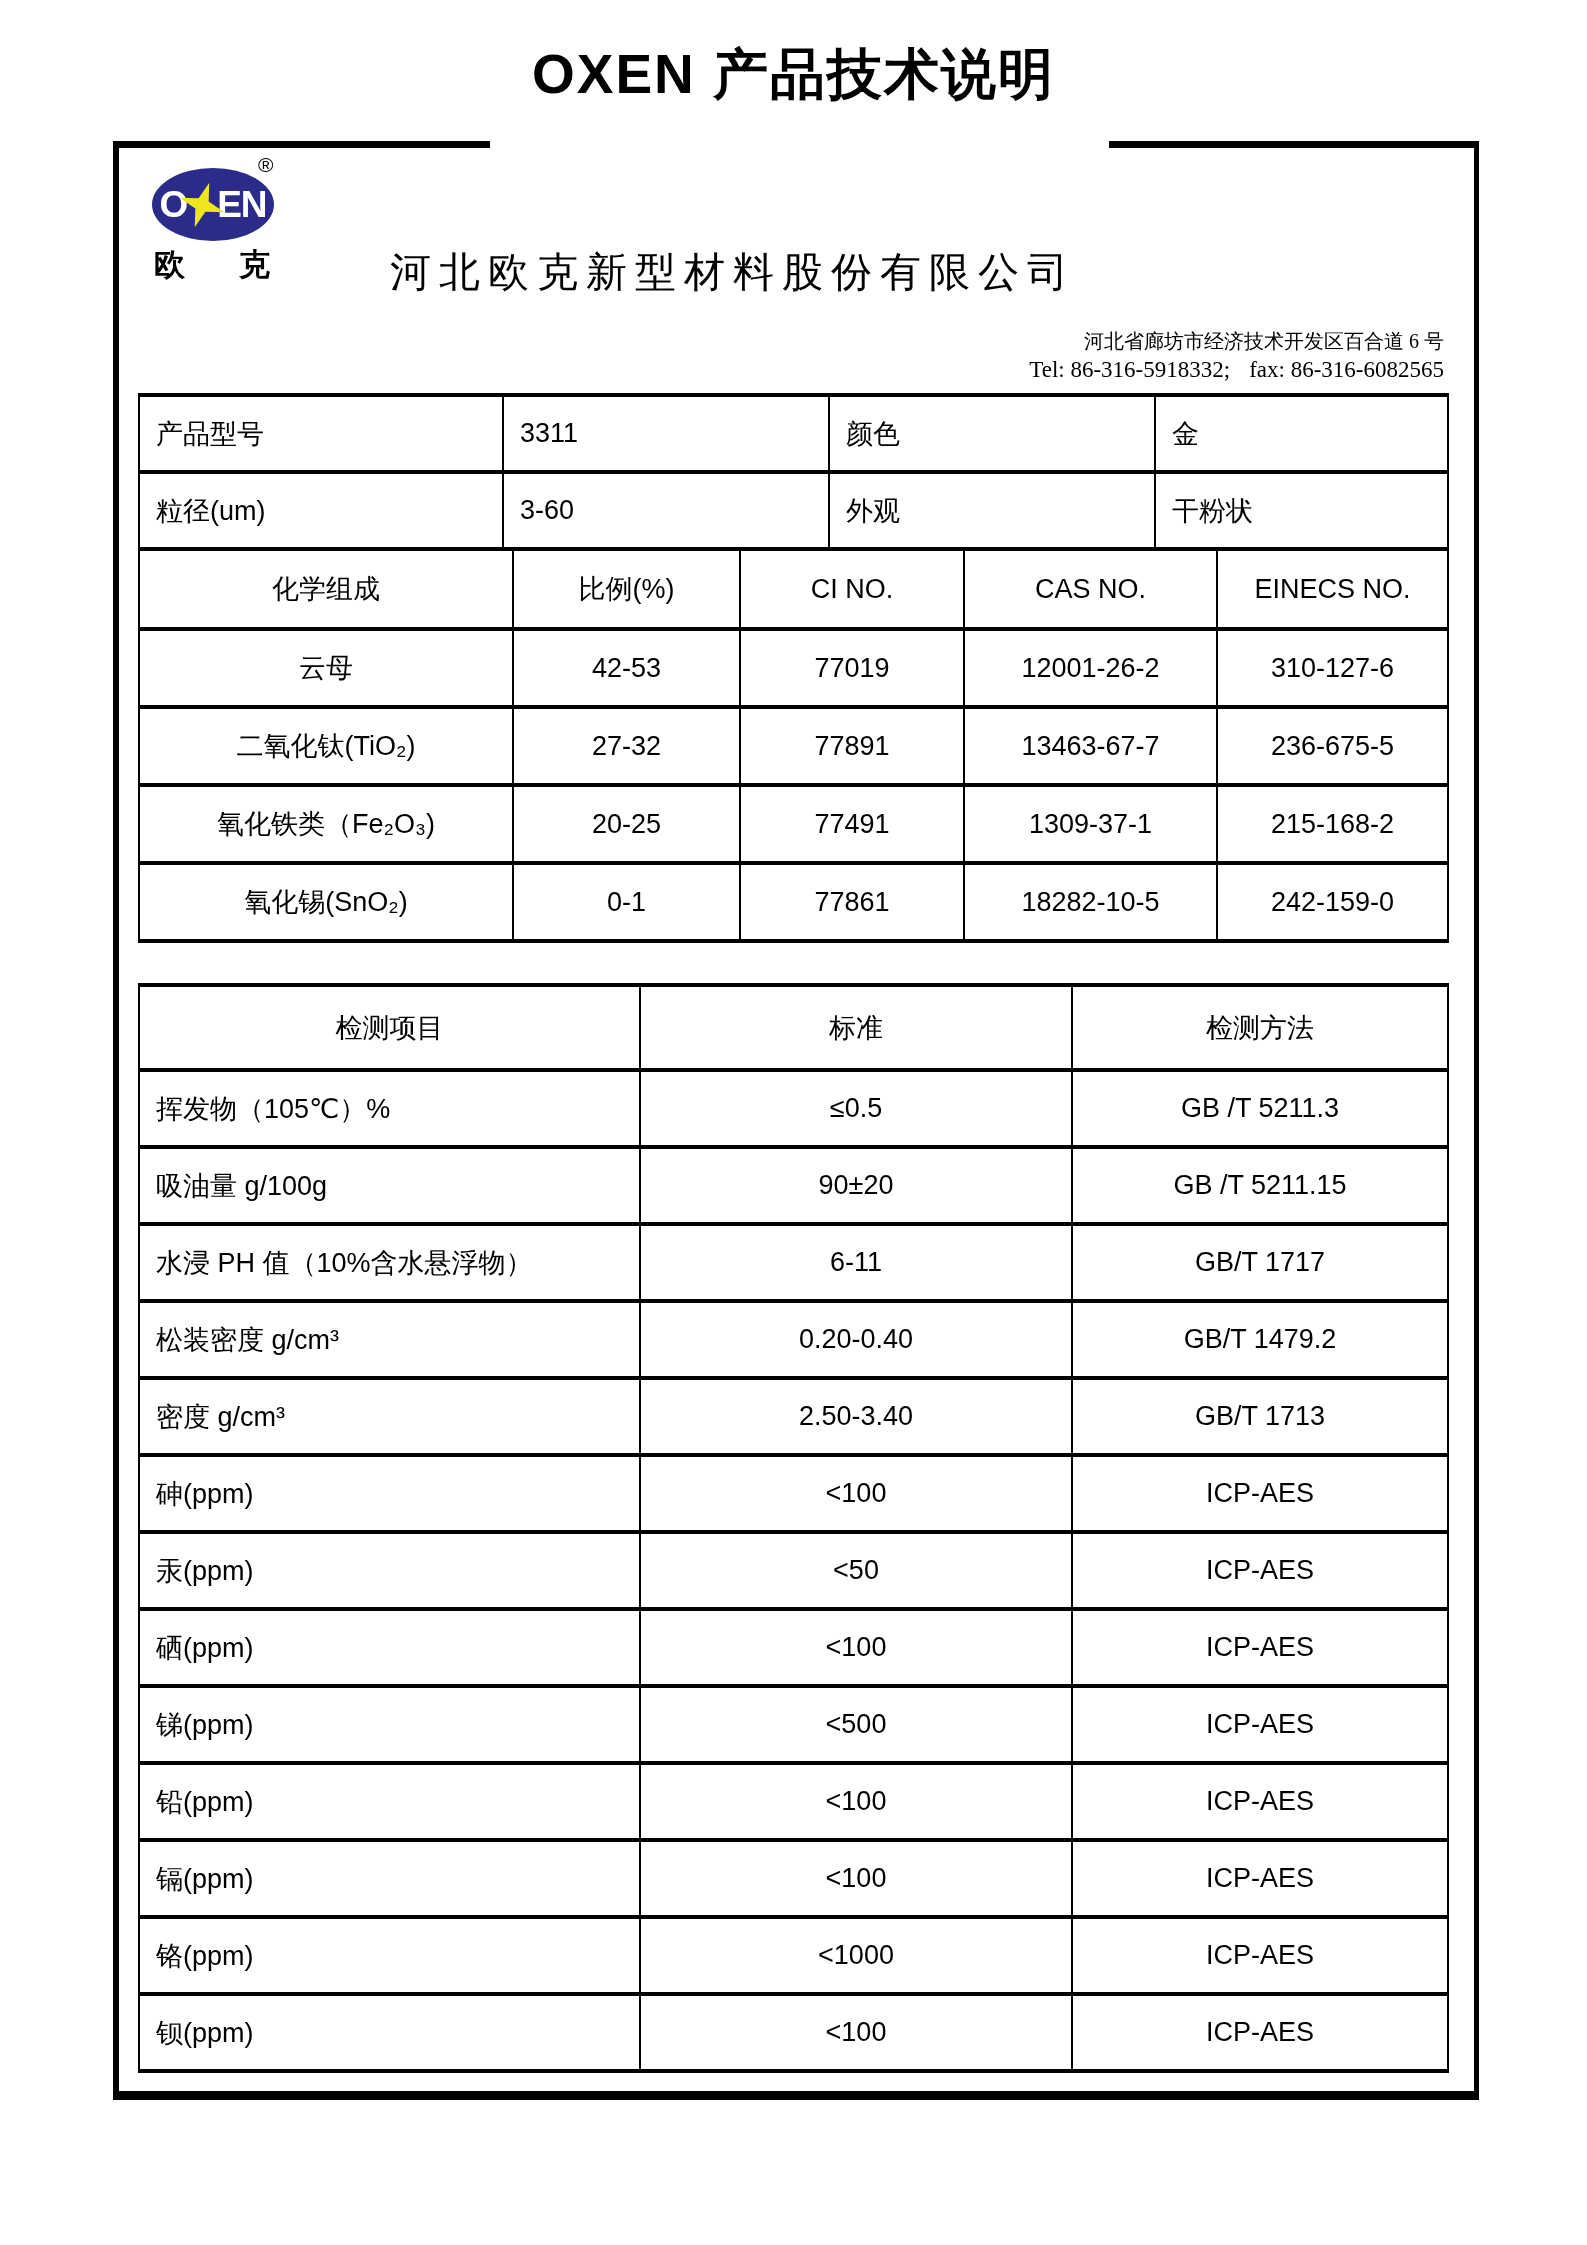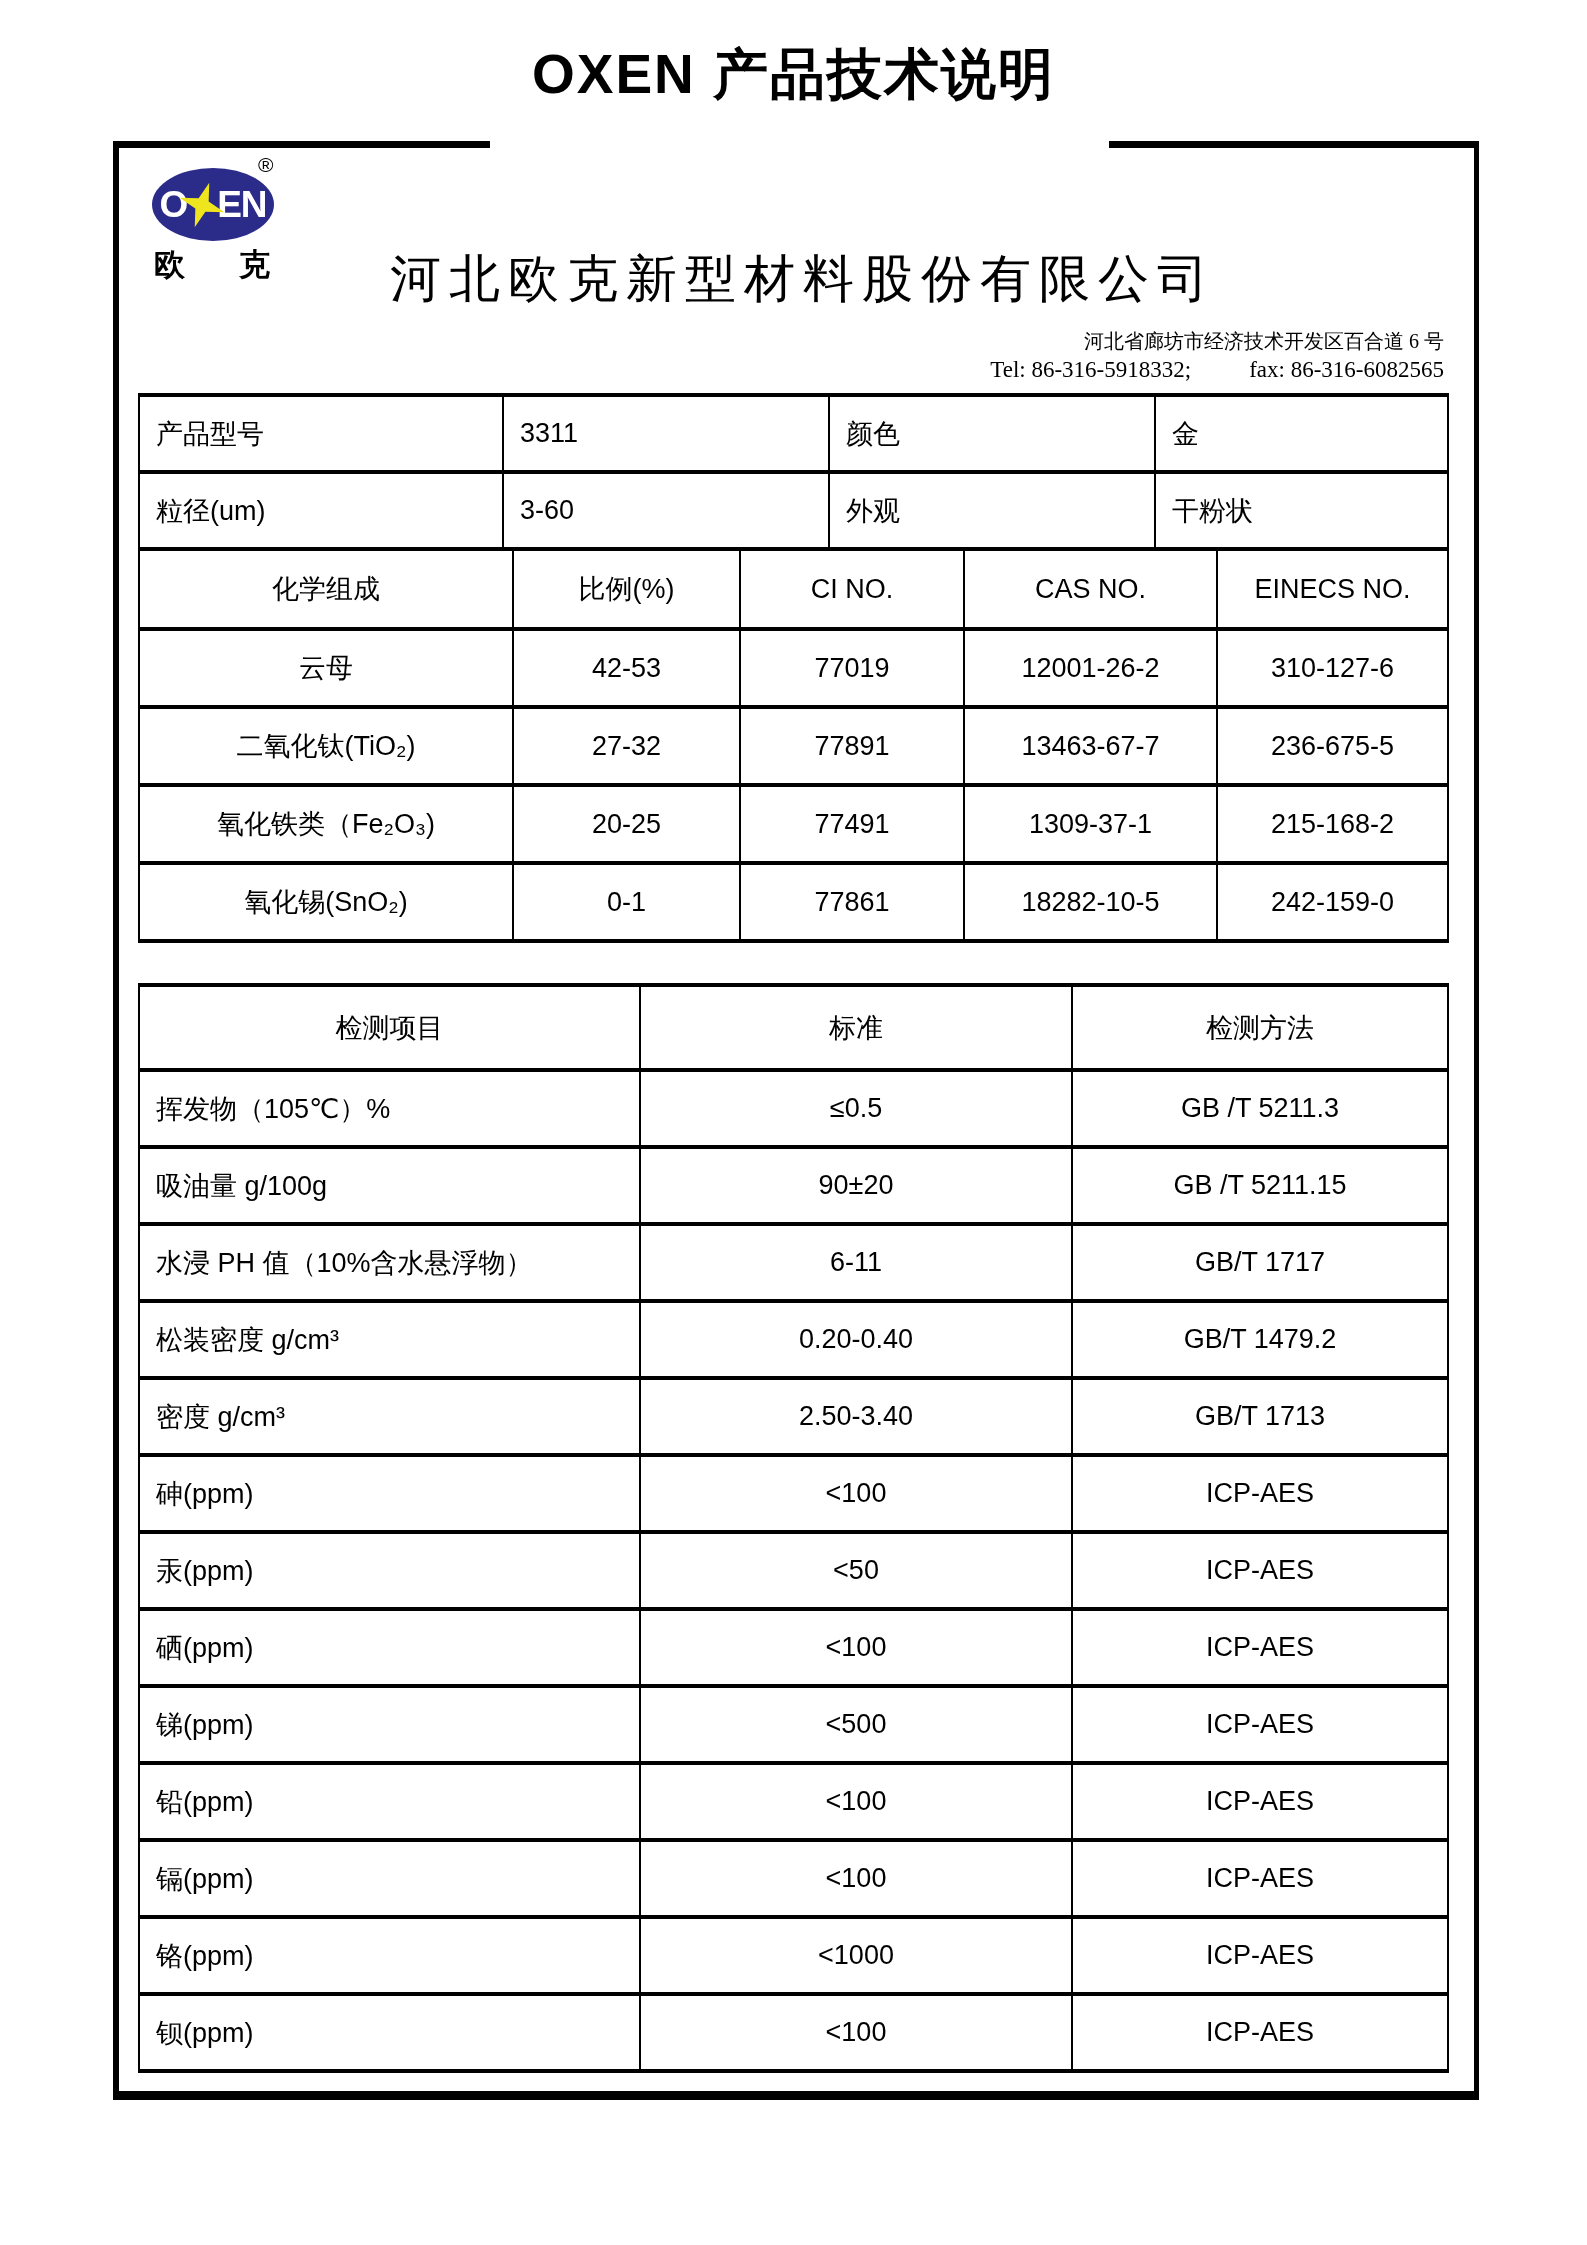--- a/index.html
+++ b/index.html
@@ -31,31 +31,31 @@
   .logo-star { display:inline-block; width:48px; height:48px; margin:0 -9px; transform:rotate(18deg); }
   .logo-reg { position:absolute; left:139px; top:12px; font-size:21px; font-weight:normal; }
   .logo-caption {
     position:absolute; left:35px; top:103px; width:116px;
     display:flex; justify-content:space-between;
     font-size:31px; font-weight:bold; color:#000;
   }
   .company-name {
     position:absolute; left:271px; top:104px;
     font-family:"Liberation Serif","DejaVu Serif",serif;
-    font-size:51px; letter-spacing:8px; white-space:nowrap;
+    font-size:41px; letter-spacing:8px; white-space:nowrap;
   }
   .company-address {
     position:absolute; right:30px; top:187px;
     font-family:"Liberation Serif","DejaVu Serif",serif;
     font-size:20px; white-space:nowrap;
   }
   .company-phones {
     position:absolute; right:30px; top:216px;
     font-family:"Liberation Serif","DejaVu Serif",serif;
-    font-size:23px; display:flex; gap:58px; white-space:nowrap;
+    font-size:23px; display:flex; gap:19px; white-space:nowrap;
   }
   
   .tables-top { position:absolute; left:19px; top:252px; }
   .tables-tests { position:absolute; left:19px; top:842px; }
   table { border-collapse:collapse; table-layout:fixed; }
   td {
     border:2px solid #000; border-top-width:4px; border-bottom-width:4px;
     padding:0 16px; font-size:27px; overflow:hidden; white-space:nowrap;
   }
   .t-product td { height:73px; text-align:left; }

